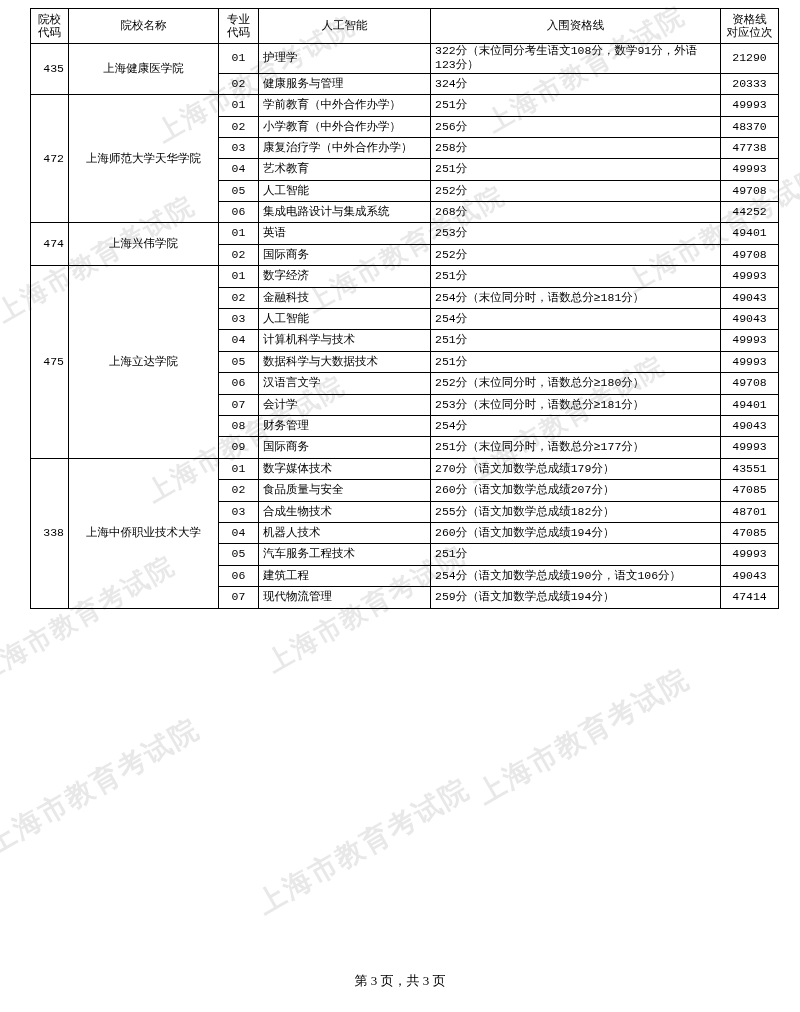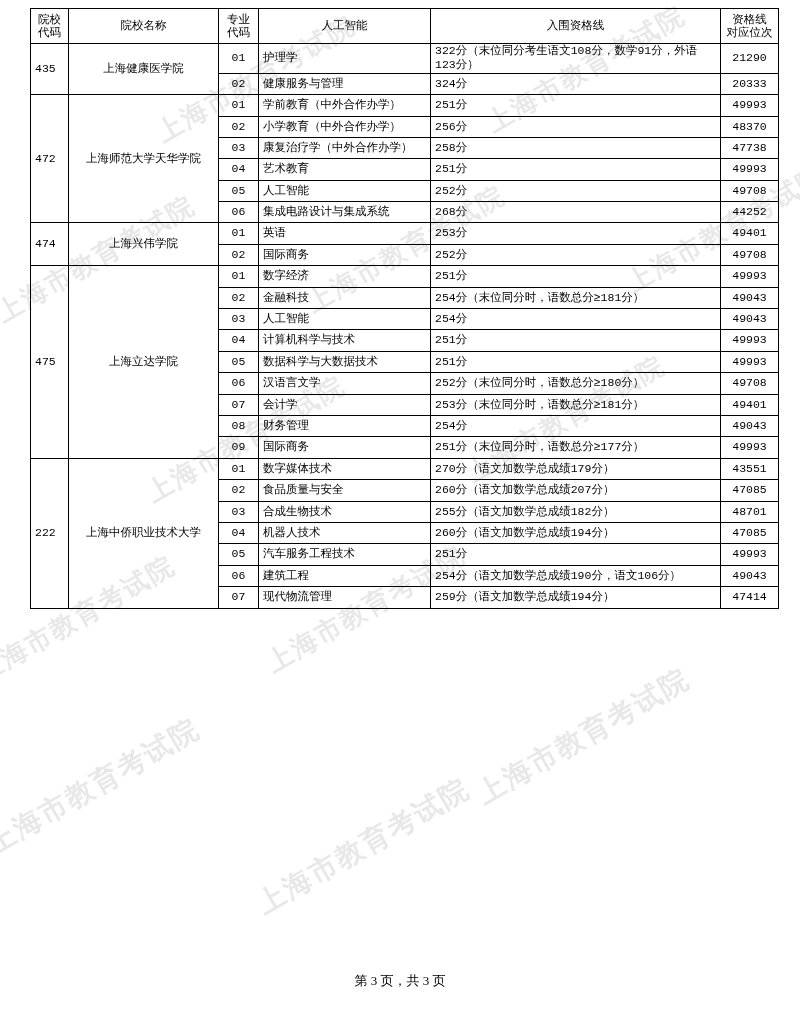--- a/index.html
+++ b/index.html
@@ -63,21 +63,21 @@
     line-height: 1.15;
   }
   .col-schoolcode { width: 38px; }
   .col-schoolname { width: 150px; }
   .col-majorcode  { width: 40px; }
   .col-majorname  { width: 172px; }
   .col-line       { width: 290px; }
   .col-rank       { width: 58px; }
 
   td.c-schoolcode {
-    text-align: left;
+    text-align: right;
     font-size: 12px;
   }
   td.c-schoolname {
     text-align: center;
     font-size: 12px;
   }
   td.c-majorcode {
     text-align: center;
     font-size: 11px;
     margin-left: 10px;
@@ -274,21 +274,21 @@
           <td class="c-line">254分</td>
           <td class="c-rank">49043</td>
         </tr>
         <tr>
           <td class="c-majorcode">09</td>
           <td class="c-majorname">国际商务</td>
           <td class="c-line">251分（末位同分时，语数总分≥177分）</td>
           <td class="c-rank">49993</td>
         </tr>
         <tr>
-          <td class="c-schoolcode" rowspan="7">222</td>
+          <td class="c-schoolcode" rowspan="7">338</td>
           <td class="c-schoolname" rowspan="7">上海中侨职业技术大学</td>
           <td class="c-majorcode">01</td>
           <td class="c-majorname">数字媒体技术</td>
           <td class="c-line">270分（语文加数学总成绩179分）</td>
           <td class="c-rank">43551</td>
         </tr>
         <tr>
           <td class="c-majorcode">02</td>
           <td class="c-majorname">食品质量与安全</td>
           <td class="c-line">260分（语文加数学总成绩207分）</td>

